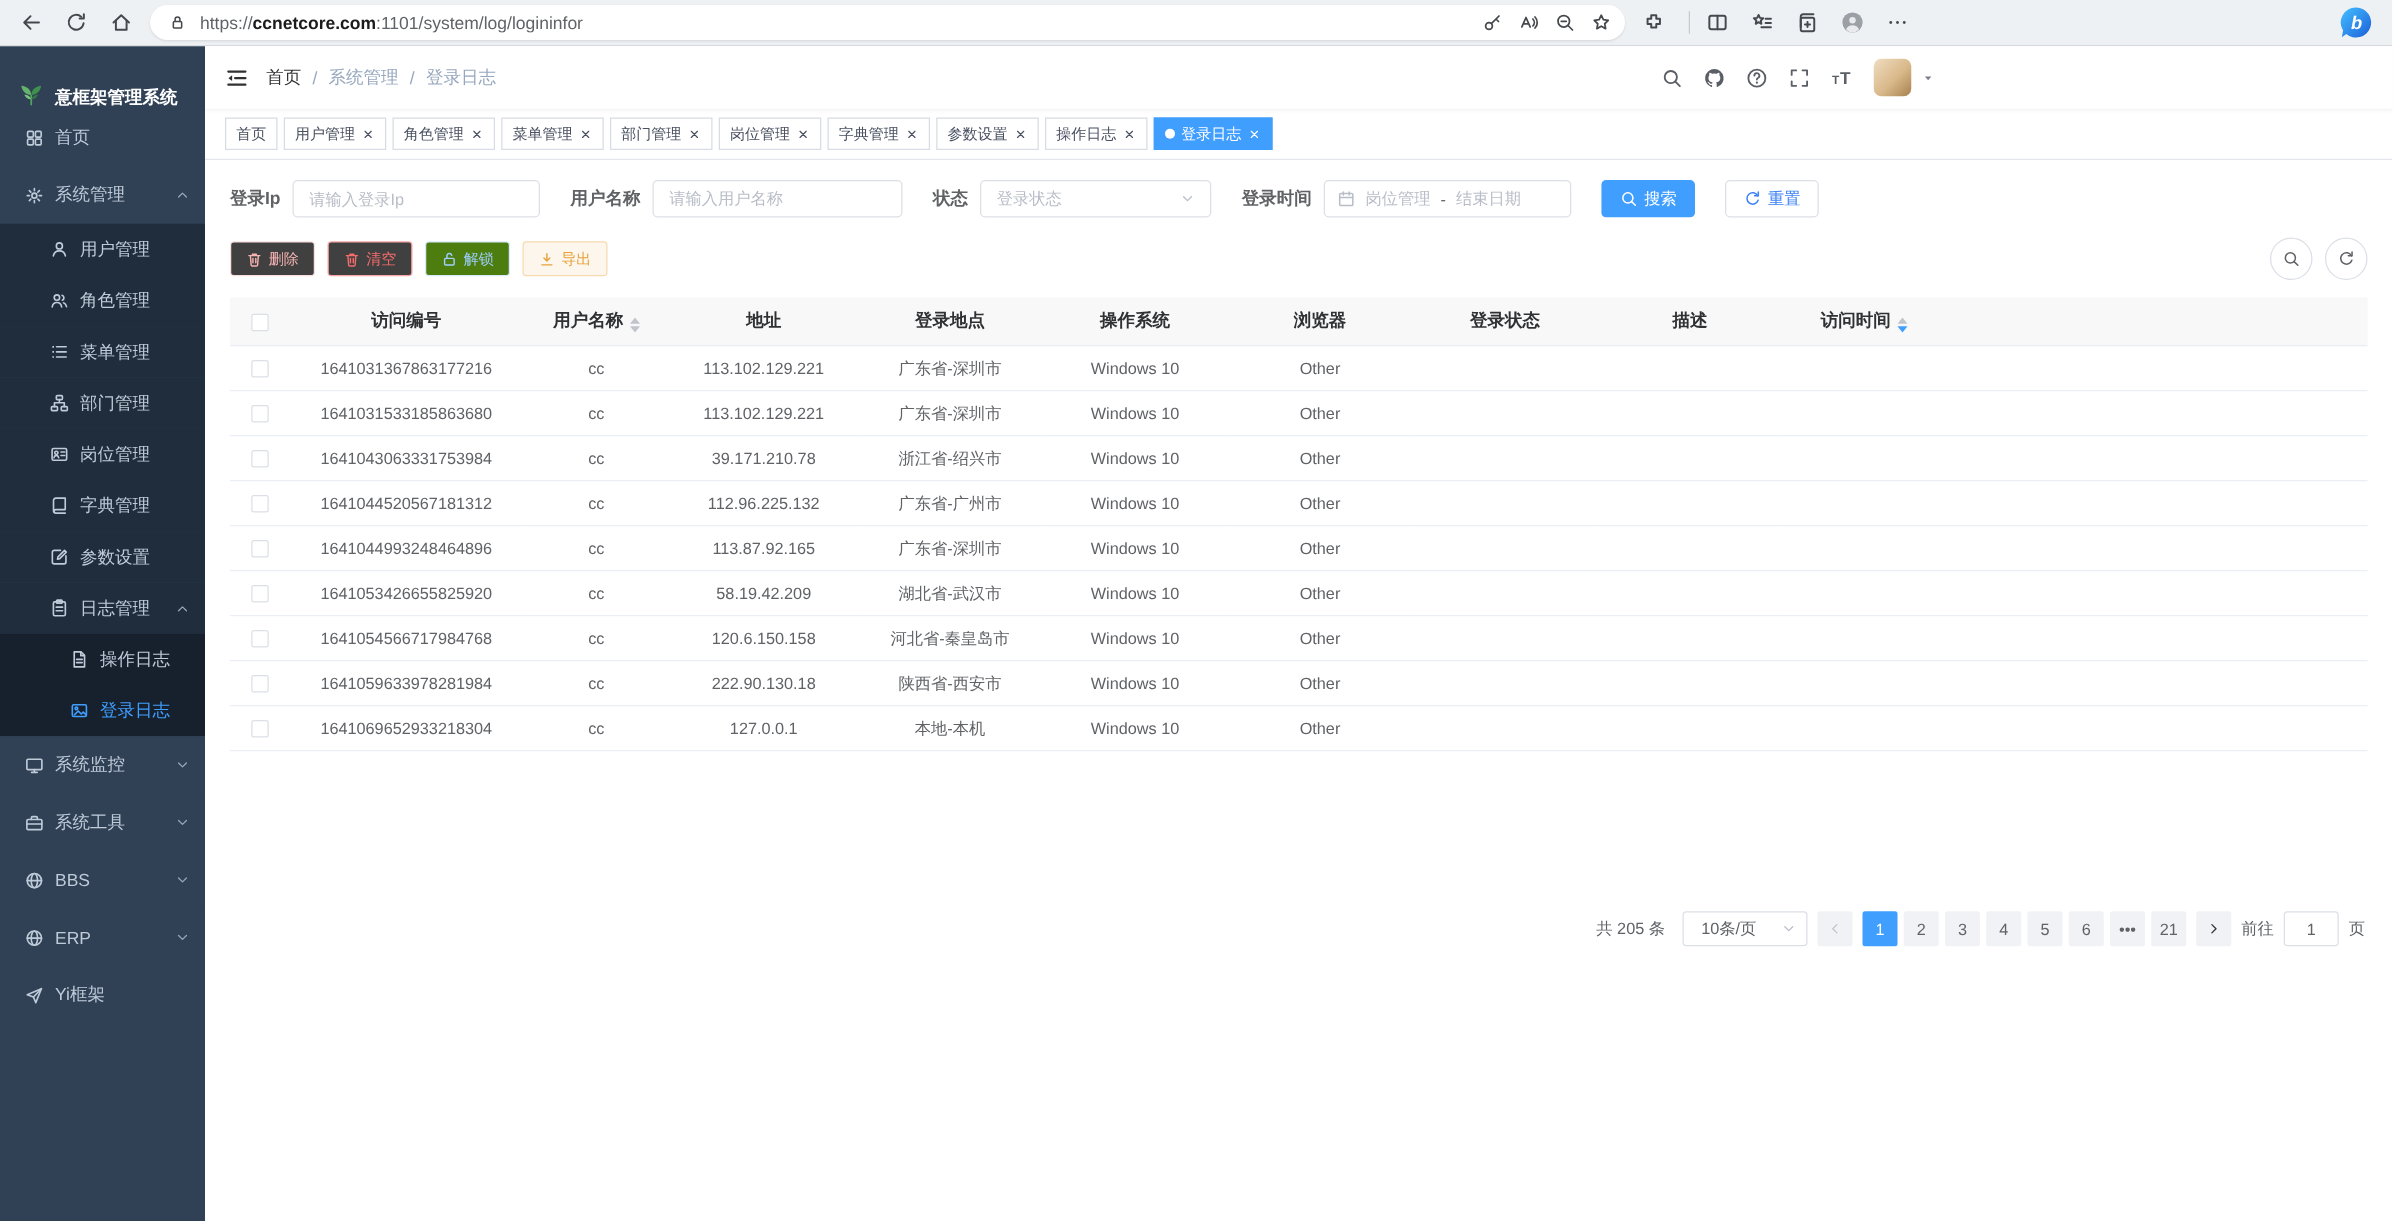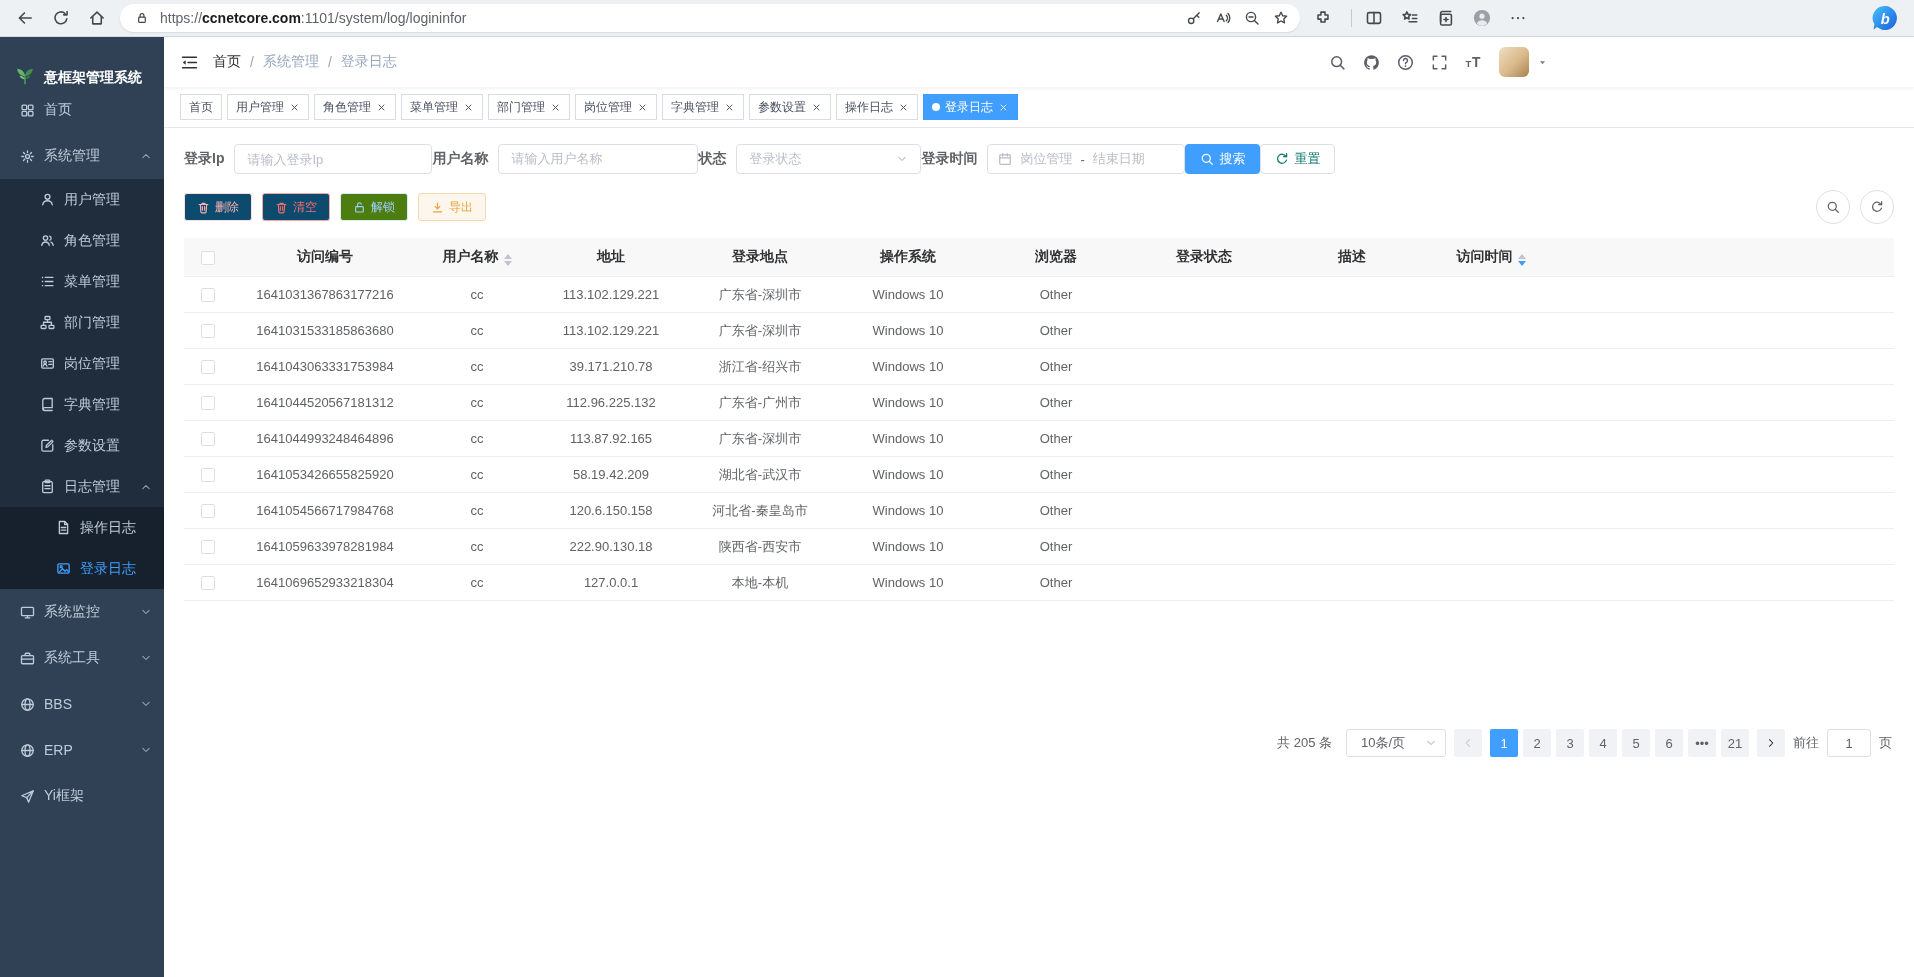--- a/index.html
+++ b/index.html
@@ -56,37 +56,37 @@
   .n-caret{color:#7a7f87;margin-left:-9px;cursor:pointer}
 
   .tags{height:40px;background:#fff;border-bottom:1px solid #e4e7ed;display:flex;align-items:center;padding:0 16px;gap:5px;flex:none}
   .tag{height:26px;box-sizing:border-box;display:inline-flex;align-items:center;padding:0 8px;border:1px solid #d8dce5;background:#fff;color:#495060;font-size:12px;cursor:pointer;gap:5px;white-space:nowrap}
   .tag.active{background:#409eff;border-color:#409eff;color:#fff}
   .dot{width:8px;height:8px;border-radius:50%;background:#fff;display:inline-block}
   .tag-x{cursor:pointer}
 
   
   .content{flex:1;background:#fff;padding:16px 20px 0 20px;overflow:hidden}
-  .filter-row{display:flex;align-items:flex-end;}
+  .filter-row{display:flex;align-items:flex-end;gap:24px}
   .f-item{display:flex;align-items:center;gap:10px}
   .f-label{font-size:14px;font-weight:bold;color:#606266;white-space:nowrap}
   .f-input{height:30px;border:1px solid #dcdfe6;border-radius:4px;padding:0 12px;font-size:13px;color:#606266;background:#fff;outline:none;box-sizing:border-box;font-family:inherit}
   input.f-input::placeholder{color:#b8bdc7}
   .f-select{display:flex;align-items:center;justify-content:space-between;cursor:pointer}
   .f-range{display:flex;align-items:center;gap:8px;padding:0 10px;cursor:pointer}
   .ph{color:#b8bdc7;font-size:13px;white-space:nowrap}
   .range-sep{color:#606266;font-size:13px}
   .gray{color:#b8bdc7}
   .btn{height:30px;border-radius:4px;font-size:13px;display:inline-flex;align-items:center;gap:5px;padding:0 14px;border:1px solid transparent;cursor:pointer;font-family:inherit}
   .btn.primary{background:#409eff;color:#fff}
-  .btn.plain{background:#fff;border-color:#dcdfe6;color:#0f766e}
+  .btn.plain{background:#fff;border-color:#dcdfe6;color:#3b82f6}
 
   .action-row{width:1710px;display:flex;align-items:center;gap:10px;margin-top:16px}
   .abtn{height:28px;border-radius:3px;font-size:12px;padding:0 12px;display:inline-flex;align-items:center;gap:5px;border:1px solid;cursor:pointer;font-family:inherit}
-  .abtn.danger{background:#0c4a6e;border-color:#f9a7a7;color:#f56c6c}
+  .abtn.danger{background:#404040;border-color:#f9a7a7;color:#f56c6c}
   .abtn.danger.dis{border-color:#fbdfdf;color:#f8b4b4}
   .abtn.primary{background:#4d7c0f;border-color:#d9ecff;color:#a0cfff}
   .abtn.warning{background:#fdf6ec;border-color:#f5dab1;color:#e6a23c}
   .circle-btn{width:32px;height:32px;border-radius:50%;border:1px solid #dcdfe6;display:inline-flex;align-items:center;justify-content:center;color:#606266;background:#fff;cursor:pointer}
 
   .grid{margin-top:14px;border-collapse:collapse;table-layout:fixed;width:1710px;font-size:13px}
   .grid th{height:36px;background:#f8f8f9;color:#303133;font-weight:bold;font-size:14px;border-bottom:1px solid #ebeef5;text-align:center;white-space:nowrap;cursor:pointer}
   .grid td{height:33px;color:#606266;border-bottom:1px solid #ebeef5;text-align:center;white-space:nowrap;overflow:hidden}
   .th-in{display:inline-flex;align-items:flex-end;gap:5px;justify-content:center}
   .carets{display:inline-flex;flex-direction:column;gap:2px}

